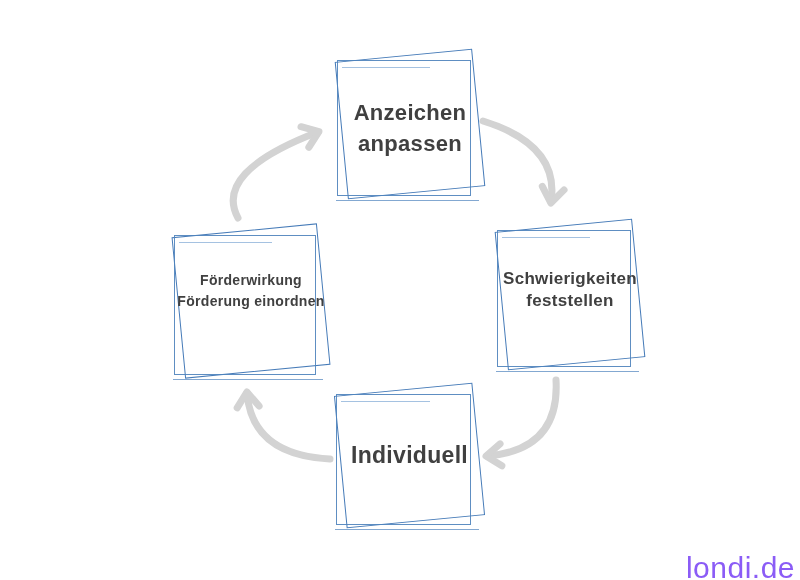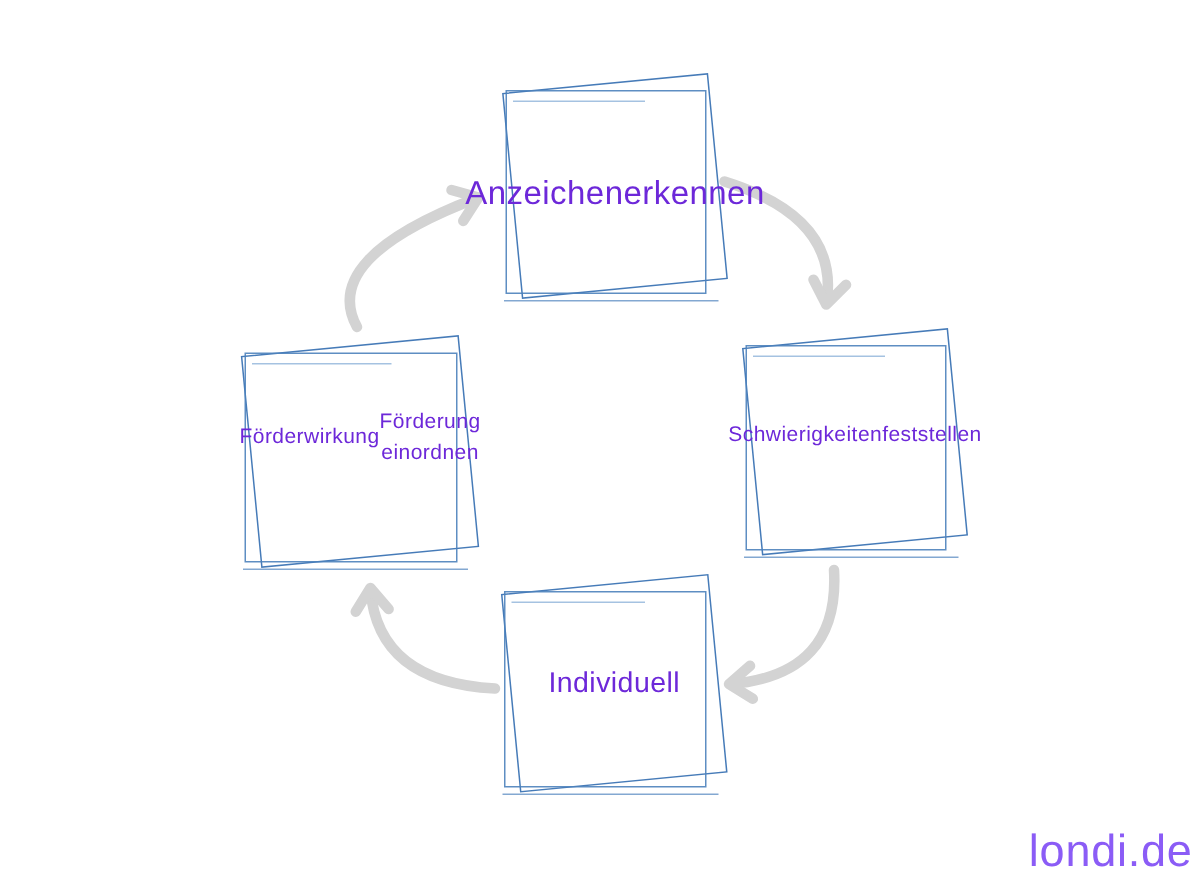--- a/index.html
+++ b/index.html
@@ -44,41 +44,41 @@
   .sk-line-bottom { 
     bottom: 3px; left: 2px;
     width: 94%; height: 1px;
     background: rgba(100, 146, 197, 0.8);
   }
 
   .label {
     position: absolute;
     inset: 0;
     display: flex;
-    flex-direction: row;
+    flex-direction: column;
     align-items: center;
     justify-content: center;
     text-align: center;
-    color: #6d28d9;
-    font-weight: normal;
+    color: #404040;
+    font-weight: bold;
     letter-spacing: 0.3px;
   }
   .label span { display: block; }
 
   .box-top    { left: 334px; top: 52px;  width: 152px; height: 152px; }
   .box-right  { left: 494px; top: 222px; width: 152px; height: 153px; }
   .box-bottom { left: 333px; top: 386px; width: 153px; height: 147px; }
-  .box-left   { left: 160px; top: 227px; width: 160px; height: 156px; }
+  .box-left   { left: 171px; top: 227px; width: 160px; height: 156px; }
 
   .label-lg  { font-size: 22px; line-height: 31px; }
-  .label-md  { font-size: 14px; line-height: 21.5px; }
+  .label-md  { font-size: 17px; line-height: 21.5px; }
   .label-sm  { font-size: 14px; line-height: 20.5px; }
   .box-right  .label { padding-bottom: 18px; }
   .box-left   .label { padding-bottom: 29px; }
-  .box-bottom .label { padding-bottom: 8px; font-size: 19px; }
+  .box-bottom .label { padding-bottom: 8px; font-size: 23px; }
 
   
   .watermark {
     position: absolute;
     right: 5px;
     top: 551px;
     font-size: 30px;
     font-weight: normal;
     color: #8b5cf6;
     letter-spacing: 0.5px;
@@ -101,21 +101,21 @@
     <path d="M 330 459 Q 252 455 247 393" fill="none" stroke="#d3d3d3" stroke-width="7" stroke-linecap="round" marker-end="url(#ah)"></path>
   </svg>
 
   <div class="box box-top">
     <div class="sk sk-b"></div>
     <div class="sk sk-a"></div>
     <div class="sk sk-line-top"></div>
     <div class="sk sk-line-bottom"></div>
     <div class="label label-lg">
       <span>Anzeichen</span>
-      <span>erkennen</span>
+      <span>anpassen</span>
     </div>
   </div>
 
   <div class="box box-right">
     <div class="sk sk-b"></div>
     <div class="sk sk-a"></div>
     <div class="sk sk-line-top"></div>
     <div class="sk sk-line-bottom"></div>
     <div class="label label-md">
       <span>Schwierigkeiten</span>

